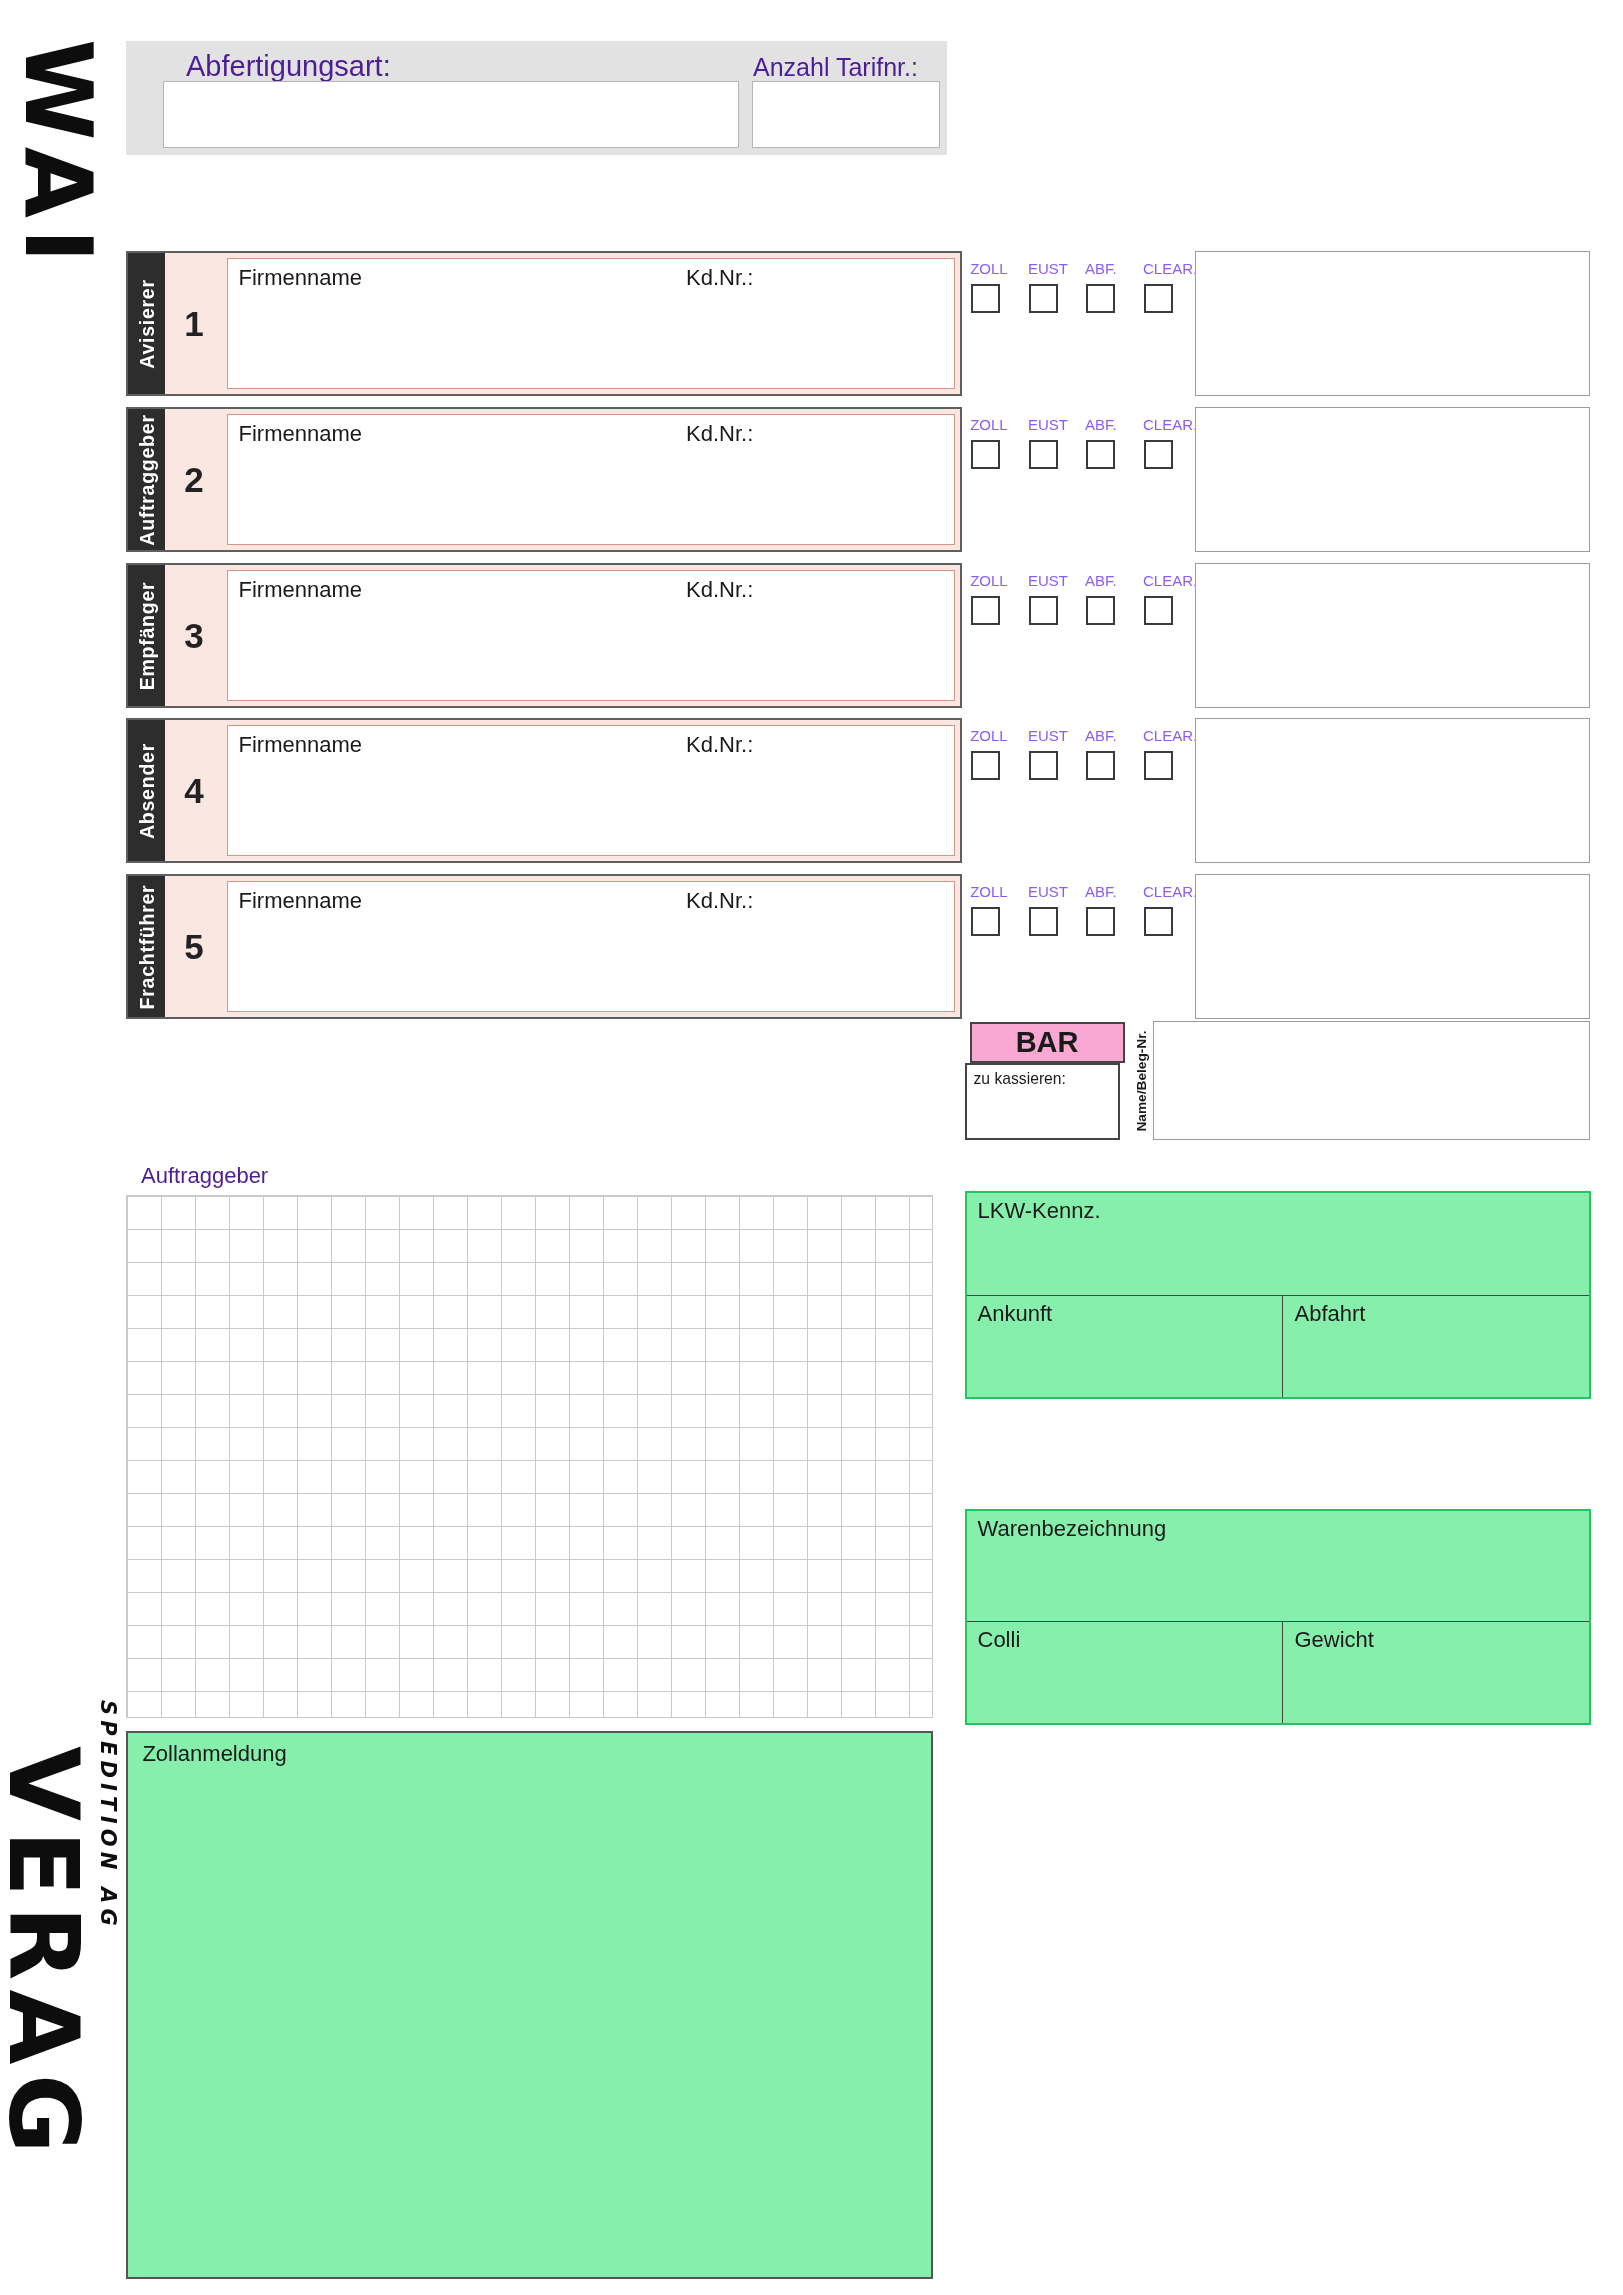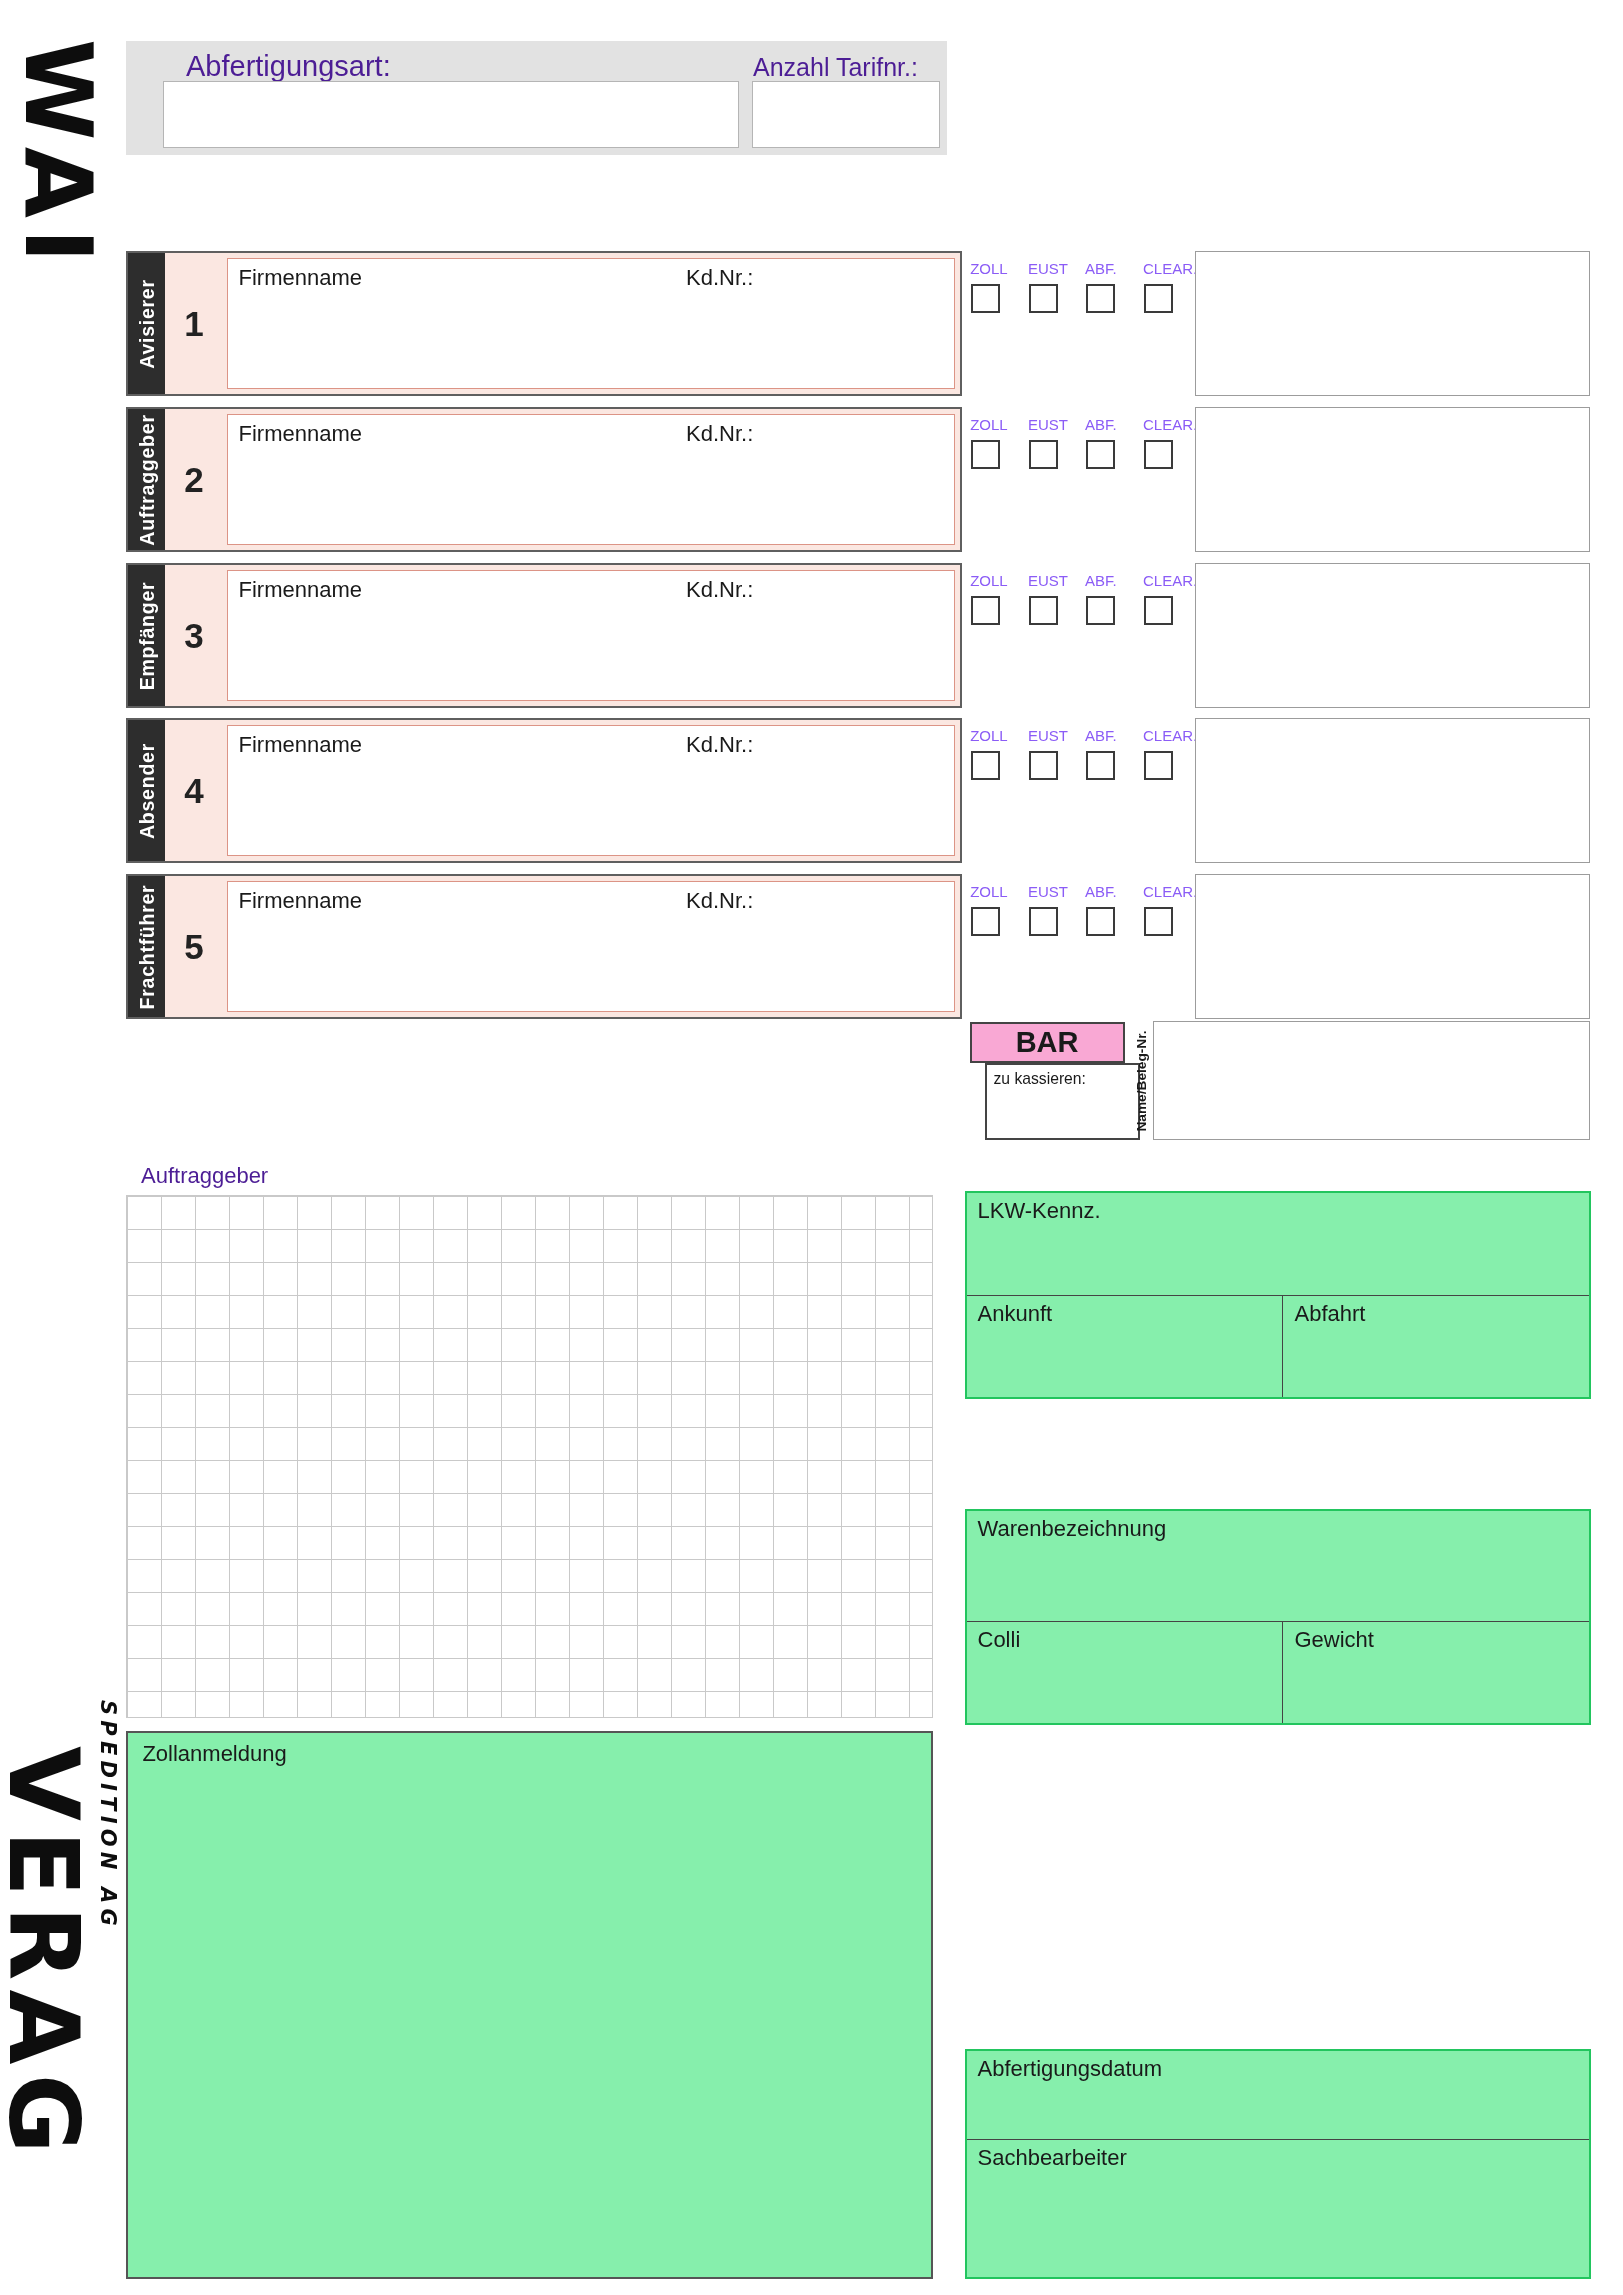--- a/index.html
+++ b/index.html
@@ -46,21 +46,21 @@
   .mini-table{position:absolute;left:1069px;top:0;width:395px;height:145px;display:grid;
               grid-template-columns:262px 131px;grid-auto-rows:1fr;border:1.3px solid #9c9c9c;background:#fff}
   .mini-table>div{border:0 solid #9c9c9c}
   .bb{border-bottom-width:1.3px}
   .br{border-right-width:1.3px}
 
   
   .bar-section{position:absolute;left:965px;top:1021px;width:626px;height:119px}
   .bar-header{position:absolute;left:4.6px;top:1.3px;width:155px;height:41px;background:#f9a8d4;border:2px solid #444;
               display:flex;align-items:center;justify-content:center;font-size:29px;font-weight:bold}
-  .kassieren-box{position:absolute;left:20px;top:42px;width:155px;height:77px;border:2px solid #444;background:#fff}
+  .kassieren-box{position:absolute;left:0;top:42px;width:155px;height:77px;border:2px solid #444;background:#fff}
   .kassieren-box span{position:absolute;left:6.5px;top:5.2px;font-size:15.7px}
   .name-beleg{position:absolute;left:164px;top:0;width:23.6px;height:119px}
   .name-beleg span{position:absolute;left:50%;top:50%;transform:translate(-50%,-50%) rotate(-90deg);
                    white-space:nowrap;font-size:13.7px;font-weight:bold}
   .bar-table{position:absolute;left:188px;top:0;width:437px;height:119px;display:grid;
              grid-template-columns:304px 131px;grid-auto-rows:1fr;border:1.3px solid #9c9c9c;background:#fff}
   .bar-table>div{border:0 solid #9c9c9c}
 
   
   .grid-area{position:absolute;left:126px;top:1195px;width:807px;height:523px;border:0.7px solid #c9c9c9;
@@ -269,24 +269,15 @@
     </div>
     <div style="position:absolute;left:317px;top:111px;right:0;bottom:0">
       <span class="inlbl" style="left:10.5px;top:5.2px">Gewicht</span>
     </div>
   </div>
 
   <div class="outline-box" style="left:126px;top:1731px;width:807px;height:548px;border-color:#555">
     <span class="inlbl" style="left:14.4px;top:7.9px">Zollanmeldung</span>
   </div>
 
-  <div class="outline-box" style="left:965px;top:2049px;width:626px;height:230px">
-    <div style="position:absolute;left:0;top:0;right:0;height:88px">
-      <span class="inlbl" style="left:10.5px;top:5.2px">Abfertigungsdatum</span>
-    </div>
-    <div class="hdiv" style="top:88px"></div>
-    <div style="position:absolute;left:0;top:89px;right:0;bottom:0">
-      <span class="inlbl" style="left:10.5px;top:5.2px">Sachbearbeiter</span>
-    </div>
-  </div>
 
 </div>
 
 
 </body></html>

